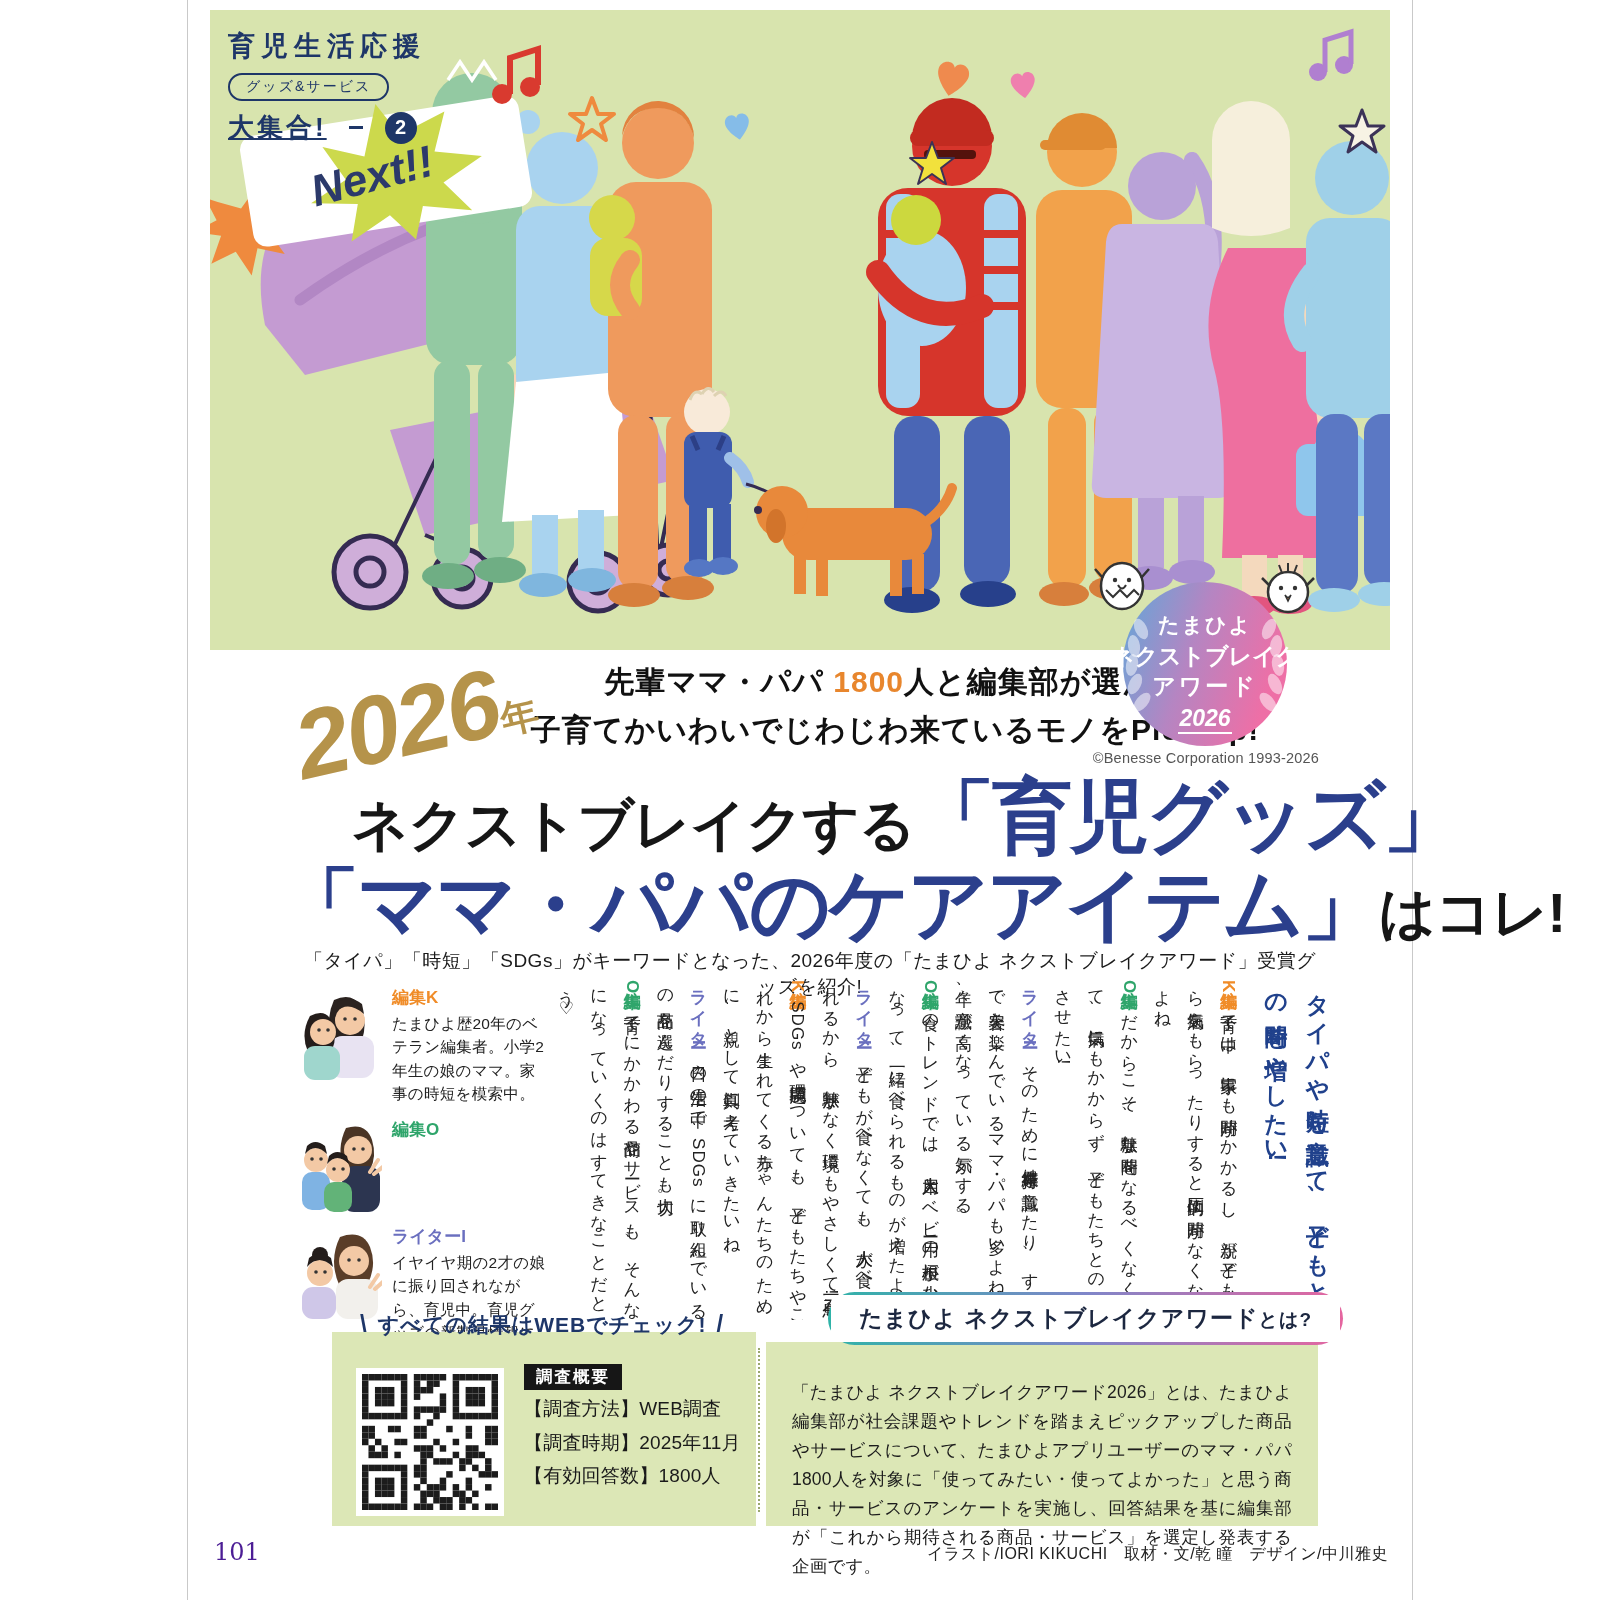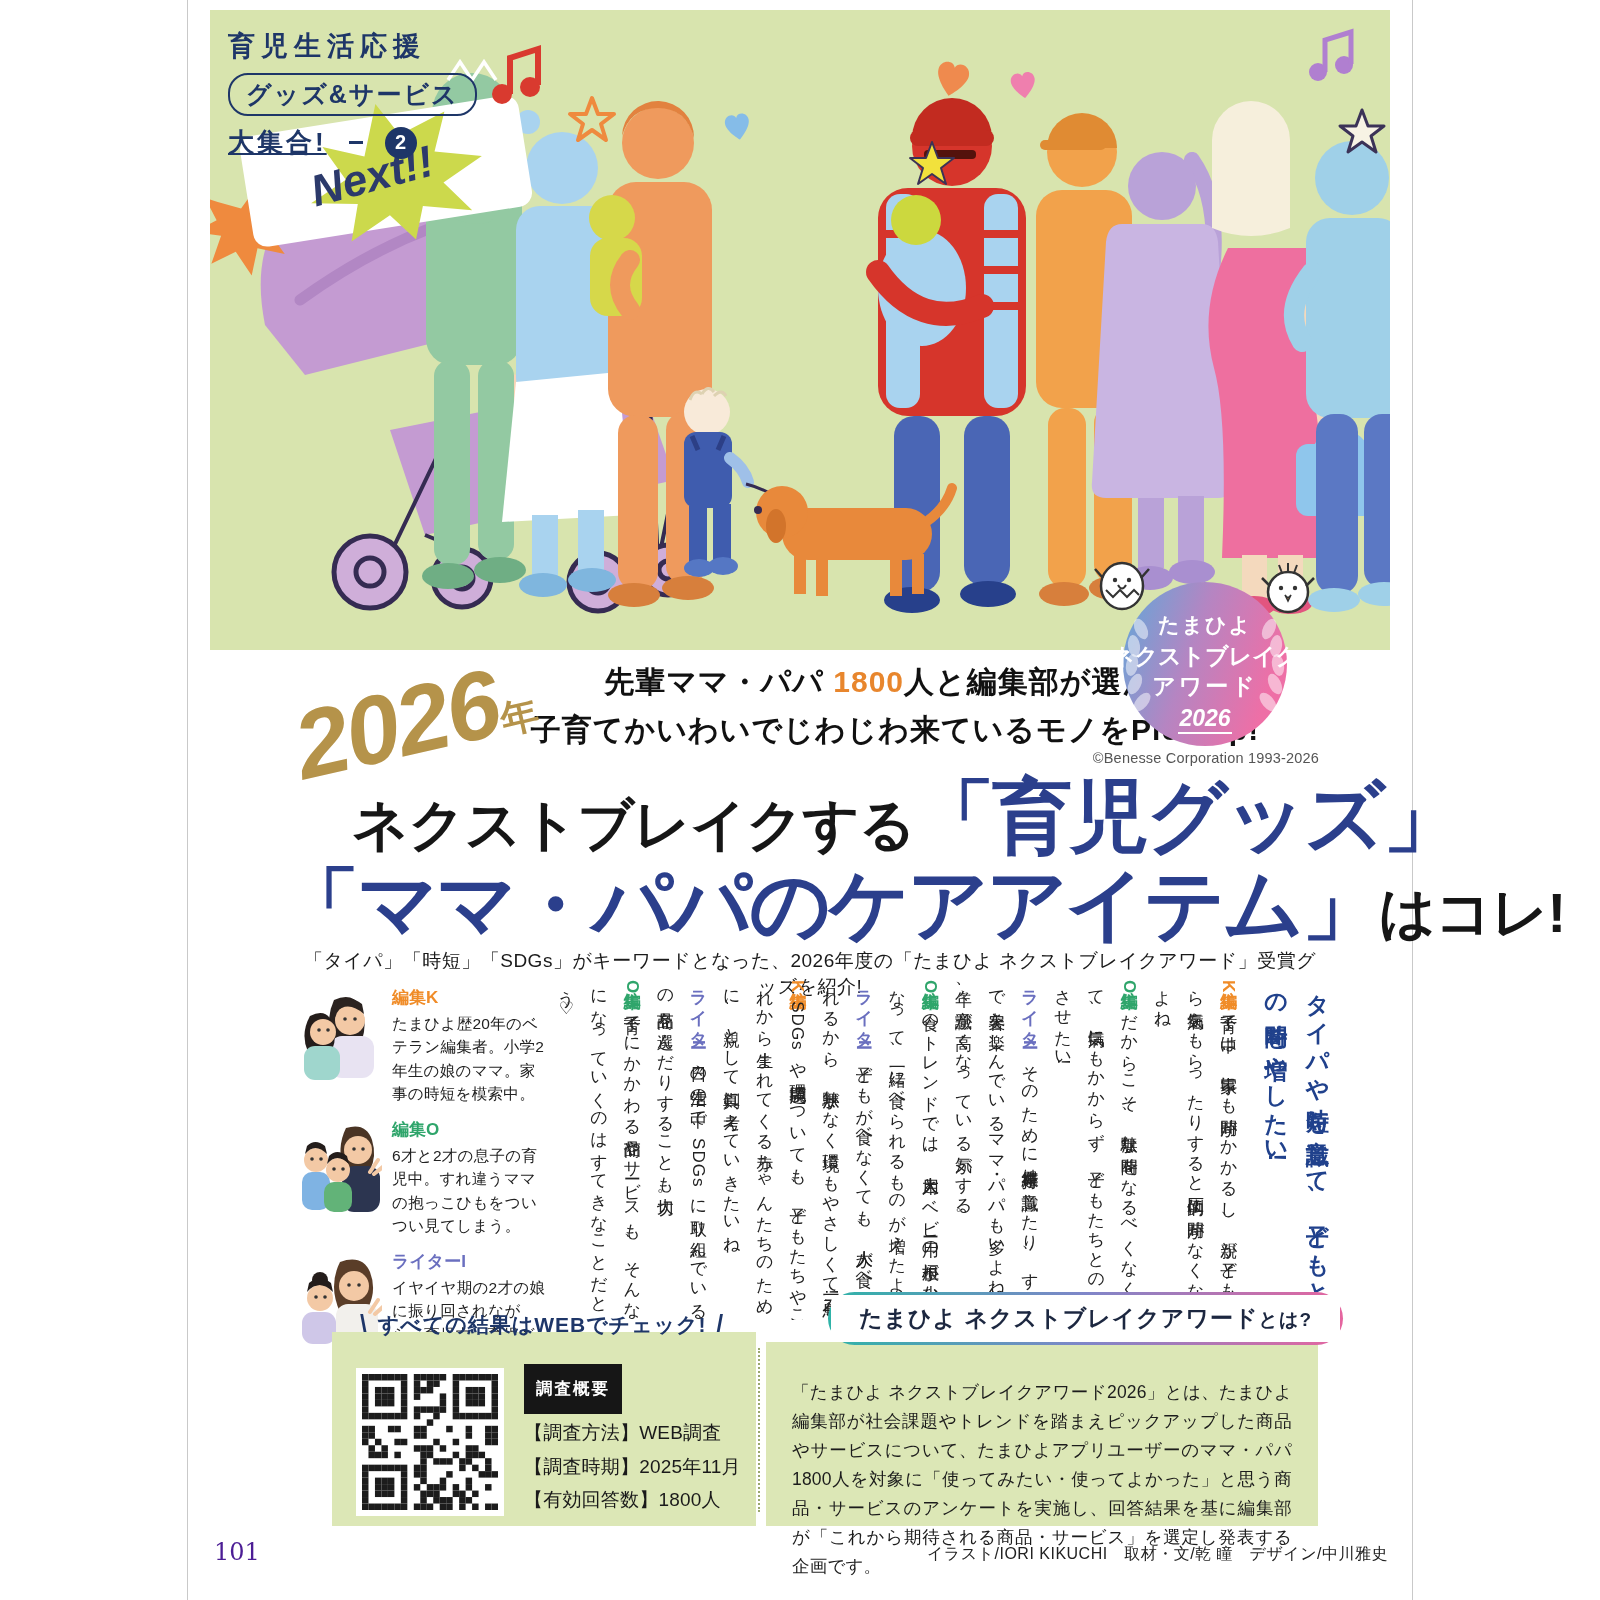--- a/index.html
+++ b/index.html
@@ -9,21 +9,21 @@
   .edge { position:absolute; top:0; bottom:0; width:1px; background:#c9c9c9; }
   .edge-l { left:187px; } .edge-r { left:1412px; }
 
   
   .illo { position:absolute; left:210px; top:10px; width:1180px; height:640px; }
   .illo svg { display:block; width:100%; height:100%; }
 
   
   .kanban { position:absolute; left:228px; top:28px; z-index:6; color:#1e3668; }
   .kanban-title { font-size:27px; font-weight:bold; letter-spacing:6px; }
-  .kanban-pill { display:inline-block; margin-top:9px; border:2.5px solid #1e3668; border-radius:20px; padding:3px 16px; font-size:25px; font-weight:bold; letter-spacing:2px; background:rgba(255,255,255,0.0); }
+  .kanban-pill { display:inline-block; margin-top:9px; border:2.5px solid #1e3668; border-radius:20px; padding:3px 16px; font-size:14px; font-weight:normal; letter-spacing:2px; background:rgba(255,255,255,0.0); }
   .kanban-row { margin-top:9px; font-size:26px; font-weight:bold; letter-spacing:3px; display:flex; align-items:center; gap:20px;text-decoration:underline; }
   .kanban-row .dash { display:inline-block; width:14px; height:3px; background:#1e3668; margin:0 2px; }
   .numcircle { display:inline-flex; align-items:center; justify-content:center; width:32px; height:32px; border-radius:50%; background:#1e3668; color:#fff; font-size:20px; font-weight:bold; letter-spacing:0; }
 
   
   .badge-wrap { position:absolute; left:1078px; top:552px; width:256px; z-index:7; text-align:center; }
   .badge-wrap svg { display:block; }
   .copyright { margin-top:2px; font-size:14.5px; color:#555; letter-spacing:0.2px; }
 
   
@@ -56,21 +56,21 @@
   .turn { font-size:17px; line-height:1.95; letter-spacing:1px; }
   .sp { font-weight:bold; margin-inline-end:8px; }
   .sp-k { color:#f08c28; } .sp-o { color:#2fa56b; } .sp-i { color:#6a6fbf; }
 
   
   .survey-banner { position:absolute; left:350px; top:1310px; z-index:3; color:#1e3668; font-size:21px; font-weight:bold; letter-spacing:1px; }
   .survey-banner .sl,.survey-banner .sr { font-weight:bold; margin:0 10px; font-size:24px; }
   .survey-box { position:absolute; left:332px; top:1332px; width:424px; height:194px; background:#dce7b6; }
   .qr { position:absolute; left:24px; top:36px; width:148px; height:148px; background:#fff; padding:6px; }
   .survey-right { position:absolute; left:192px; top:32px; width:220px; }
-  .survey-tag { display:inline-block; background:#161616; color:#fff; font-size:16.5px; font-weight:bold; padding:14px 12px; letter-spacing:2px; }
+  .survey-tag { display:inline-block; background:#161616; color:#fff; font-size:16.5px; font-weight:bold; padding:2px 12px; letter-spacing:2px; }
   .sline { margin-top:5px; font-size:19px; line-height:1.5; color:#1a1a1a; letter-spacing:0.2px; }
   .vdots { position:absolute; left:758px; top:1348px; height:164px; border-left:2px dotted #9aa86e; }
 
   
   .award-box { position:absolute; left:766px; top:1342px; width:552px; height:184px; background:#dce7b6; padding:36px 26px 4px 26px; }
   .award-body { font-size:17.5px; line-height:1.66; color:#1c1c1c; text-align:justify; letter-spacing:0.2px; }
   .pill-border { position:absolute; left:828px; top:1292px; padding:3px; border-radius:28px; background:linear-gradient(90deg,#2fb3a8,#7f86c9,#e5659f); z-index:3; }
   .pill-inner { background:#fff; border-radius:7px; padding:8px 28px; white-space:nowrap; font-size:23px; font-weight:bold; color:#1c2740; letter-spacing:1px; }
   .pill-inner .toha { font-size:19px; color:#1c2740; }
 
@@ -372,21 +372,20 @@
           <circle cx="14" cy="41" r="1.8" fill="#333"></circle>
             <circle cx="23" cy="41" r="1.8" fill="#333"></circle>
           <circle cx="36" cy="51" r="1.8" fill="#333"></circle>
             <circle cx="45" cy="51" r="1.8" fill="#333"></circle>
           <circle cx="56" cy="31" r="1.8" fill="#333"></circle>
             <circle cx="65" cy="31" r="1.8" fill="#333"></circle>
         </svg>
       </span>
       <div class="ptxt">
         <div class="pname cO">編集O</div>
-        <div class="pbio">6才と2才の息子の育児中。すれ違うママの抱っこひもをついつい見てしまう。</div>
       </div>
     </div>
     <div class="profile">
       <span class="avatar">
         <svg viewBox="0 0 84 94" width="84" height="94">
           <path d="M42,12 q22,-8 30,10 q7,18 -2,36 l-28,4 q-12,-26 0,-50" fill="#5a3d28"></path>
           <circle cx="56" cy="36" r="15" fill="#f3c9a5"></circle>
           <rect x="38" y="54" width="42" height="40" rx="12" fill="#f2f0ec"></rect>
           <path d="M72,62 l8,-12 M77,64 l9,-8" stroke="#f3c9a5" stroke-width="4" stroke-linecap="round"></path>
           <circle cx="22" cy="30" r="8" fill="#241d1b"></circle>

